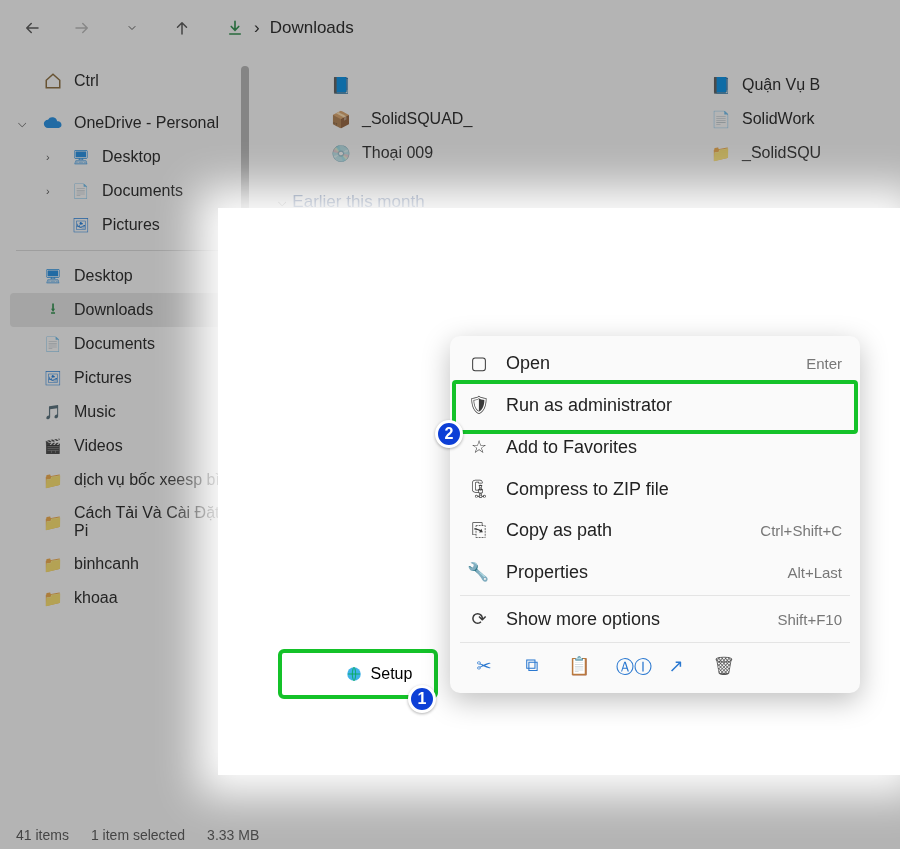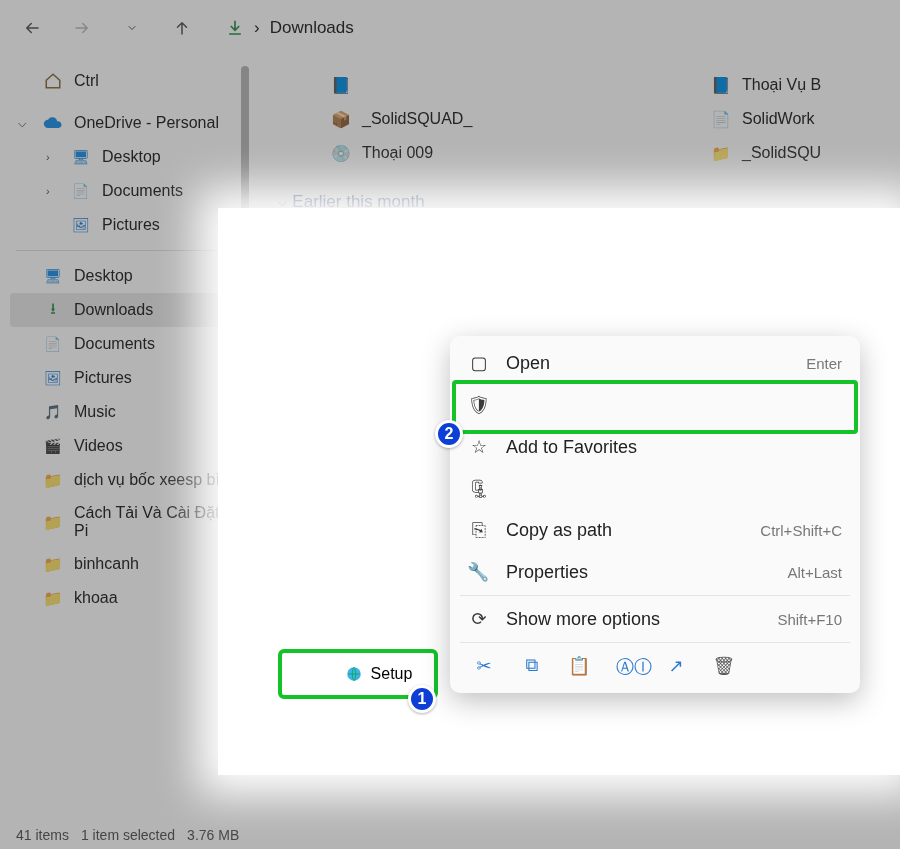--- a/index.html
+++ b/index.html
@@ -51,21 +51,21 @@
   .badge2 { left: 435px; top: 420px; }
   .ctx-menu { position: absolute; left: 450px; top: 336px; width: 410px; background: #fafafa; border-radius: 10px; box-shadow: 0 8px 28px rgba(0,0,0,0.25); padding: 6px 0; z-index: 25; }
   .ctx-item { display: flex; align-items: center; padding: 10px 18px; gap: 16px; font-size: 18px; color: #222; }
   .ctx-item .shortcut { margin-left: auto; color: #777; font-size: 15px; }
   .ctx-sep { height: 1px; background: #e4e4e4; margin: 2px 10px; }
   .ctx-icon { width: 22px; display: inline-flex; justify-content: center; color: #3a3a3a; }
   .ctx-hl { position: absolute; left: 452px; top: 380px; width: 406px; height: 54px; border: 4px solid #14c229; border-radius: 4px; z-index: 26; pointer-events: none;}
   .ctx-toolbar { display: flex; gap: 24px; padding: 10px 22px 8px 22px; }
   .ctx-tbtn { color: #2a78d0; width: 24px; text-align: center; font-size: 18px; }
   .ctx-tbtn.gray { color: #555; }
-  .status-bar { position: absolute; bottom: 0; left: 0; right: 0; height: 28px; display: flex; align-items: center; gap: 12px; padding: 0 16px; font-size: 14px; color: #555;}
+  .status-bar { position: absolute; bottom: 0; left: 0; right: 0; height: 28px; display: flex; align-items: center; gap: 22px; padding: 0 16px; font-size: 14px; color: #555;}
   .spotlight { position: absolute; left: 218px; top: 208px; width: 682px; height: 567px; background: #fff; z-index: 10; box-shadow: 0 0 40px 20px #fff; }
   
   svg { display: block; }
 </style>
 </head>
 <body>
 
 <div class="spotlight"></div>
 
 <div class="nav-bar">
@@ -206,21 +206,21 @@
   <div class="content">
     <div class="row2">
       <div class="col2">
           <div class="file2">
             <span class="file-icon">📘</span>
           </div>
         </div>
       <div class="col2b">
           <div class="file2b">
             <span class="file-icon">📘</span>
-            <span>Thoại Vụ B</span>
+            <span>Quận Vụ B</span>
           </div>
         </div>
     </div>
     <div class="row2">
       <div class="col2">
           <div class="file2">
             <span class="file-icon">📦</span>
             <span>_SolidSQUAD_</span>
           </div>
         </div>
@@ -362,27 +362,29 @@
   </div>
 
 <div class="ctx-menu">
   <div class="ctx-item">
       <span class="ctx-icon">▢</span>
       <span>Open</span>
       <span class="shortcut">Enter</span>
     </div>
   <div class="ctx-item">
       <span class="ctx-icon">🛡</span>
+      <span>Run as administrator</span>
     </div>
   <div class="ctx-item">
       <span class="ctx-icon">☆</span>
       <span>Add to Favorites</span>
     </div>
   <div class="ctx-item">
       <span class="ctx-icon">🗜</span>
+      <span>Compress to ZIP file</span>
     </div>
   <div class="ctx-item">
       <span class="ctx-icon">⎘</span>
       <span>Copy as path</span>
       <span class="shortcut">Ctrl+Shift+C</span>
     </div>
   <div class="ctx-item">
       <span class="ctx-icon">🔧</span>
       <span>Properties</span>
       <span class="shortcut">Alt+Last</span>
@@ -404,14 +406,14 @@
   </div>
 </div>
 <div class="ctx-hl"></div>
 <div class="badge badge2">
     <span>2</span>
   </div>
 
 <div class="status-bar">
   <span>41 items</span>
   <span>1 item selected</span>
-  <span>3.76 MB</span>
+  <span>3.33 MB</span>
 </div>
 
 </body></html>

